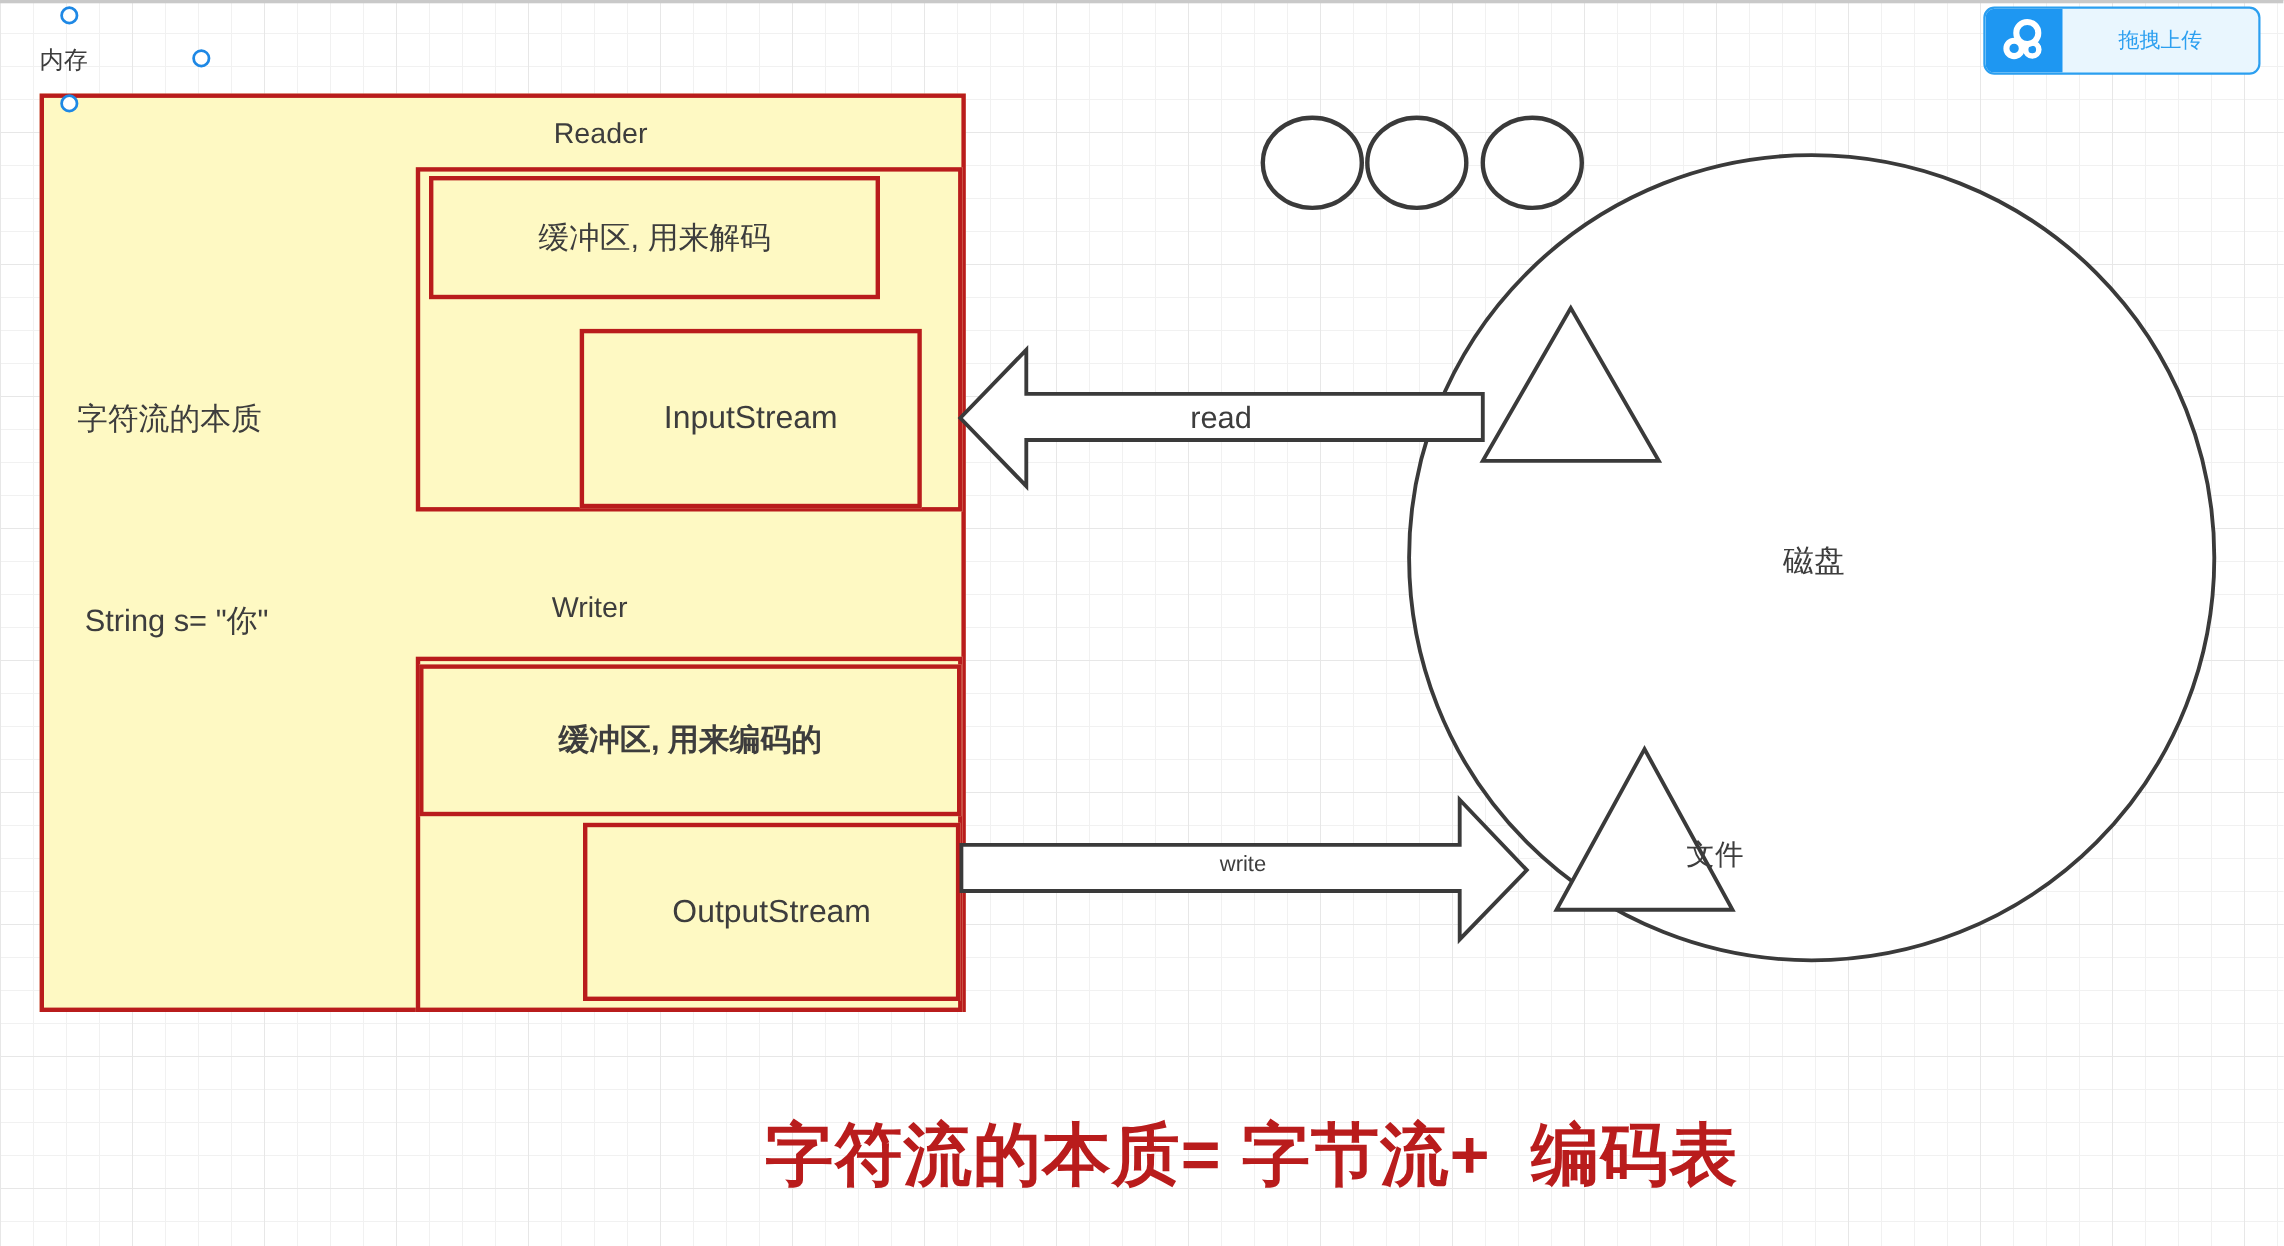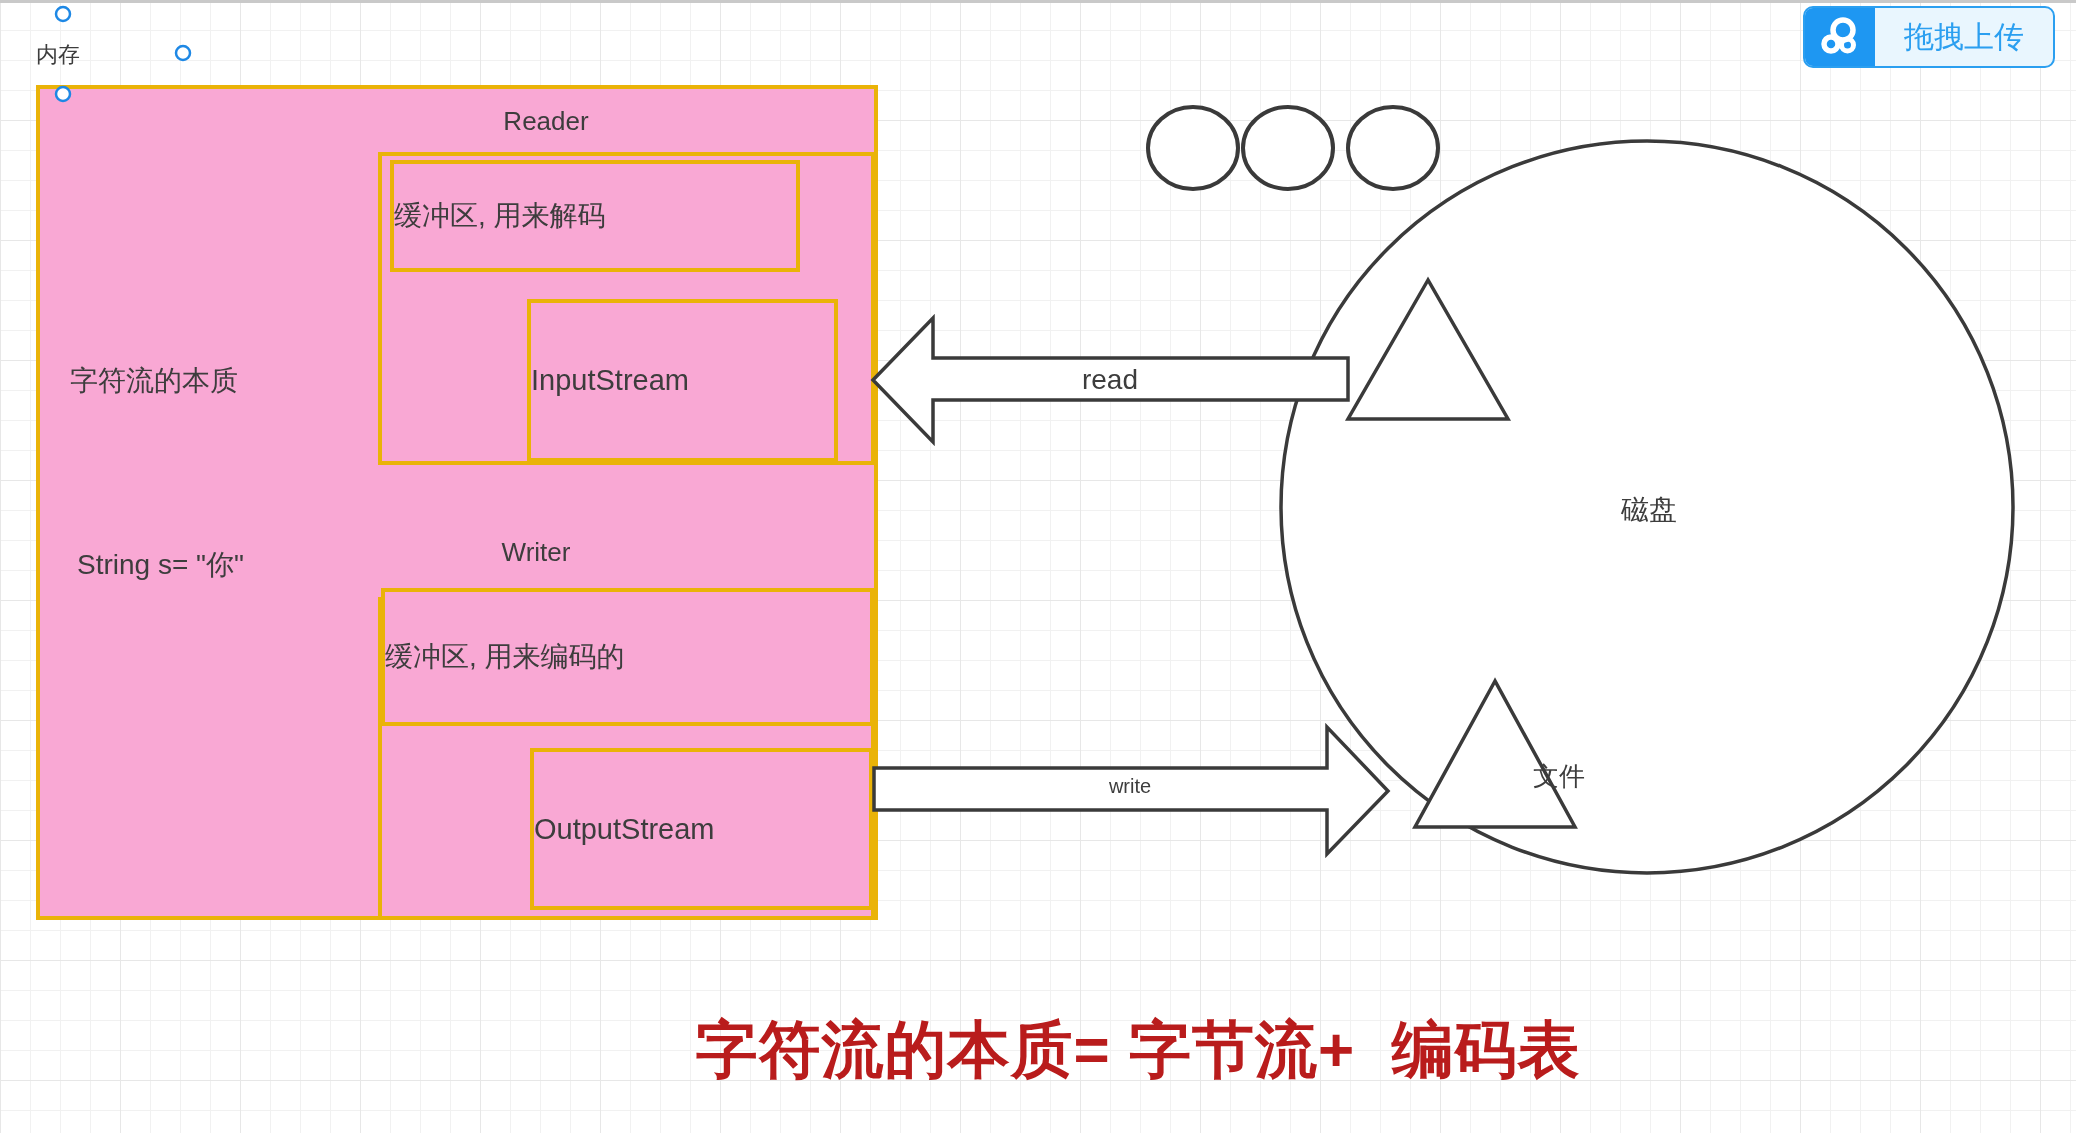--- a/index.html
+++ b/index.html
@@ -11,30 +11,30 @@
       linear-gradient(#e7e7e7 1px, transparent 1px),
       linear-gradient(90deg, #e7e7e7 1px, transparent 1px),
       linear-gradient(#f1f1f1 1px, transparent 1px),
       linear-gradient(90deg, #f1f1f1 1px, transparent 1px);
     background-size:120px 120px,120px 120px,30px 30px,30px 30px;
   }
   .abs{position:absolute;box-sizing:border-box;}
   .top-line{left:0;top:0;width:2076px;height:3px;background:#c9c9c9;z-index:5;}
 
   
-  .dbox{border:4px solid #eab308;background:#f9a8d4;z-index:2;
-        display:flex;align-items:center;}
+  .dbox{border:4px solid #b91c1c;background:#fef9c3;z-index:2;
+        display:flex;align-items:center;justify-content:center;}
   .dtext{color:#3d3d3d;z-index:4;white-space:pre;}
 
   #outer-box{left:36px;top:85px;width:842px;height:835px;}
   #reader-container{left:378px;top:152px;width:497px;height:313px;}
   #decode-box{left:390px;top:160px;width:410px;height:112px;font-size:28px;color:#3d3d3d;}
   #inputstream-box{left:527px;top:299px;width:311px;height:163px;font-size:29px;color:#3d3d3d;}
   #writer-container{left:378px;top:597px;width:497px;height:323px;}
-  #encode-box{left:381px;top:588px;width:493px;height:138px;font-size:28px;color:#3d3d3d;}
+  #encode-box{left:381px;top:604px;width:493px;height:138px;font-size:28px;color:#3d3d3d;font-weight:bold;}
   #outputstream-box{left:530px;top:748px;width:343px;height:162px;font-size:29px;color:#3d3d3d;}
 
   #memory-label{left:36px;top:40px;font-size:22px;}
   #reader-title{left:446px;top:106px;width:200px;font-size:26px;text-align:center;}
   #writer-title{left:436px;top:537px;width:200px;font-size:26px;text-align:center;}
   #note-encoding{left:70px;top:362px;font-size:28px;}
   #note-string{left:77px;top:546px;font-size:28px;}
   #read-label{left:1010px;top:364px;width:200px;font-size:28px;text-align:center;}
   #write-label{left:1030px;top:775px;width:200px;font-size:20px;text-align:center;}
   #disk-label{left:1549px;top:491px;width:200px;font-size:28px;text-align:center;}
@@ -44,21 +44,21 @@
 
   #svg-layer{left:0;top:0;z-index:3;}
 
   
   #upload-btn{left:1803px;top:6px;width:252px;height:62px;z-index:6;
       border:2px solid #2b9ff0;border-radius:10px;background:#e9f6fe;
       display:flex;align-items:stretch;overflow:hidden;cursor:pointer;}
   #upload-btn .icon-side{width:70px;background:#1e97f2;display:flex;
       align-items:center;justify-content:center;flex:none;}
   #upload-btn .label-side{flex:1;display:flex;align-items:center;justify-content:center;
-      color:#2b9ff0;font-size:30px;}
+      color:#2b9ff0;font-size:19px;}
 </style>
 </head>
 <body>
 
 <div class="abs top-line"></div>
 
 <div class="abs dbox" id="outer-box"></div>
 <div class="abs dbox" id="reader-container"></div>
 <div class="abs dbox" id="decode-box">
   <span>缓冲区, 用来解码</span>

